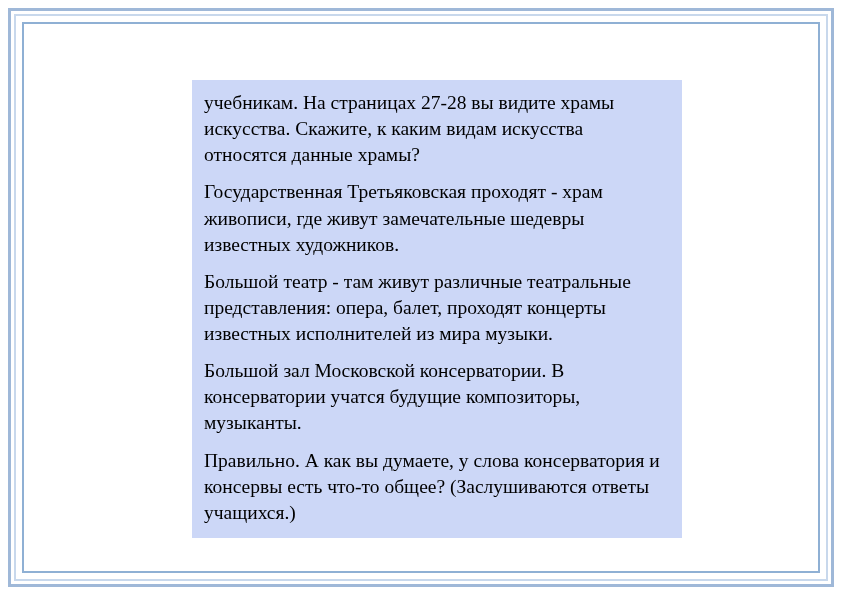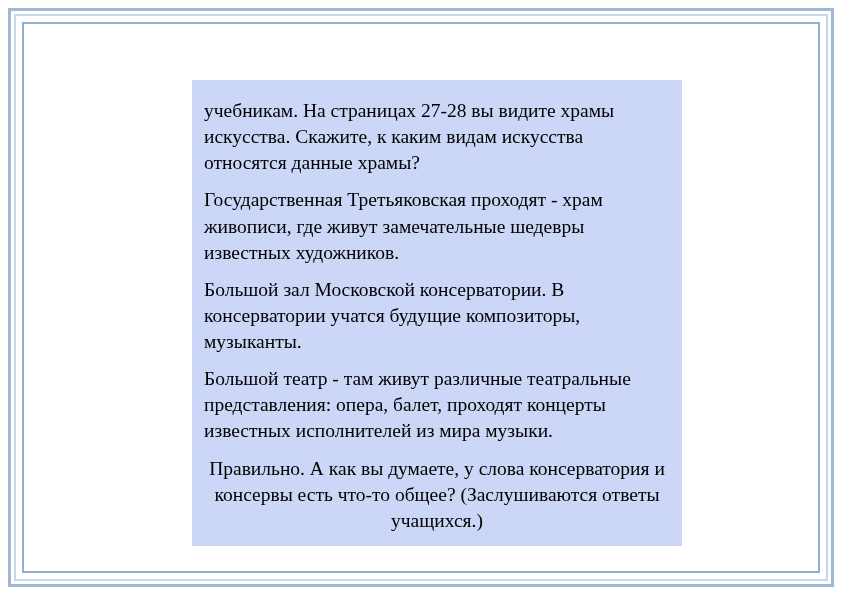--- a/index.html
+++ b/index.html
@@ -56,36 +56,35 @@
     width: 490px;
     background: #ccd7f7;
     padding: 10px 12px 12px 12px;
     box-sizing: border-box;
   }
   .para {
     font-family: "Liberation Serif", serif;
     font-size: 19.5px;
     line-height: 1.34;
     color: #000000;
-    margin: 8px 0 11px 0;
+    margin: 0 0 11px 0;
     text-align: left;
   }
   .para:last-child {
     margin-bottom: 0;
-    text-align: center;
   }
 </style>
 </head>
 <body>
 
 <div class="slide">
   <div class="frame-outer"></div>
   <div class="frame-mid"></div>
   <div class="frame-inner"></div>
 
   <div class="content-block">
     <p class="para">учебникам. На страницах 27-28 вы видите храмы искусства. Скажите, к каким видам искусства относятся данные храмы?</p>
     <p class="para">Государственная Третьяковская проходят - храм живописи, где живут замечательные шедевры известных художников.</p>
+    <p class="para">Большой театр - там живут различные театральные представления: опера, балет, проходят концерты известных исполнителей из мира музыки.</p>
     <p class="para">Большой зал Московской консерватории. В консерватории учатся будущие композиторы, музыканты.</p>
-    <p class="para">Большой театр - там живут различные театральные представления: опера, балет, проходят концерты известных исполнителей из мира музыки.</p>
     <p class="para">Правильно. А как вы думаете, у слова консерватория и консервы есть что-то общее? (Заслушиваются ответы учащихся.)</p>
   </div>
 </div>
 
 </body></html>

